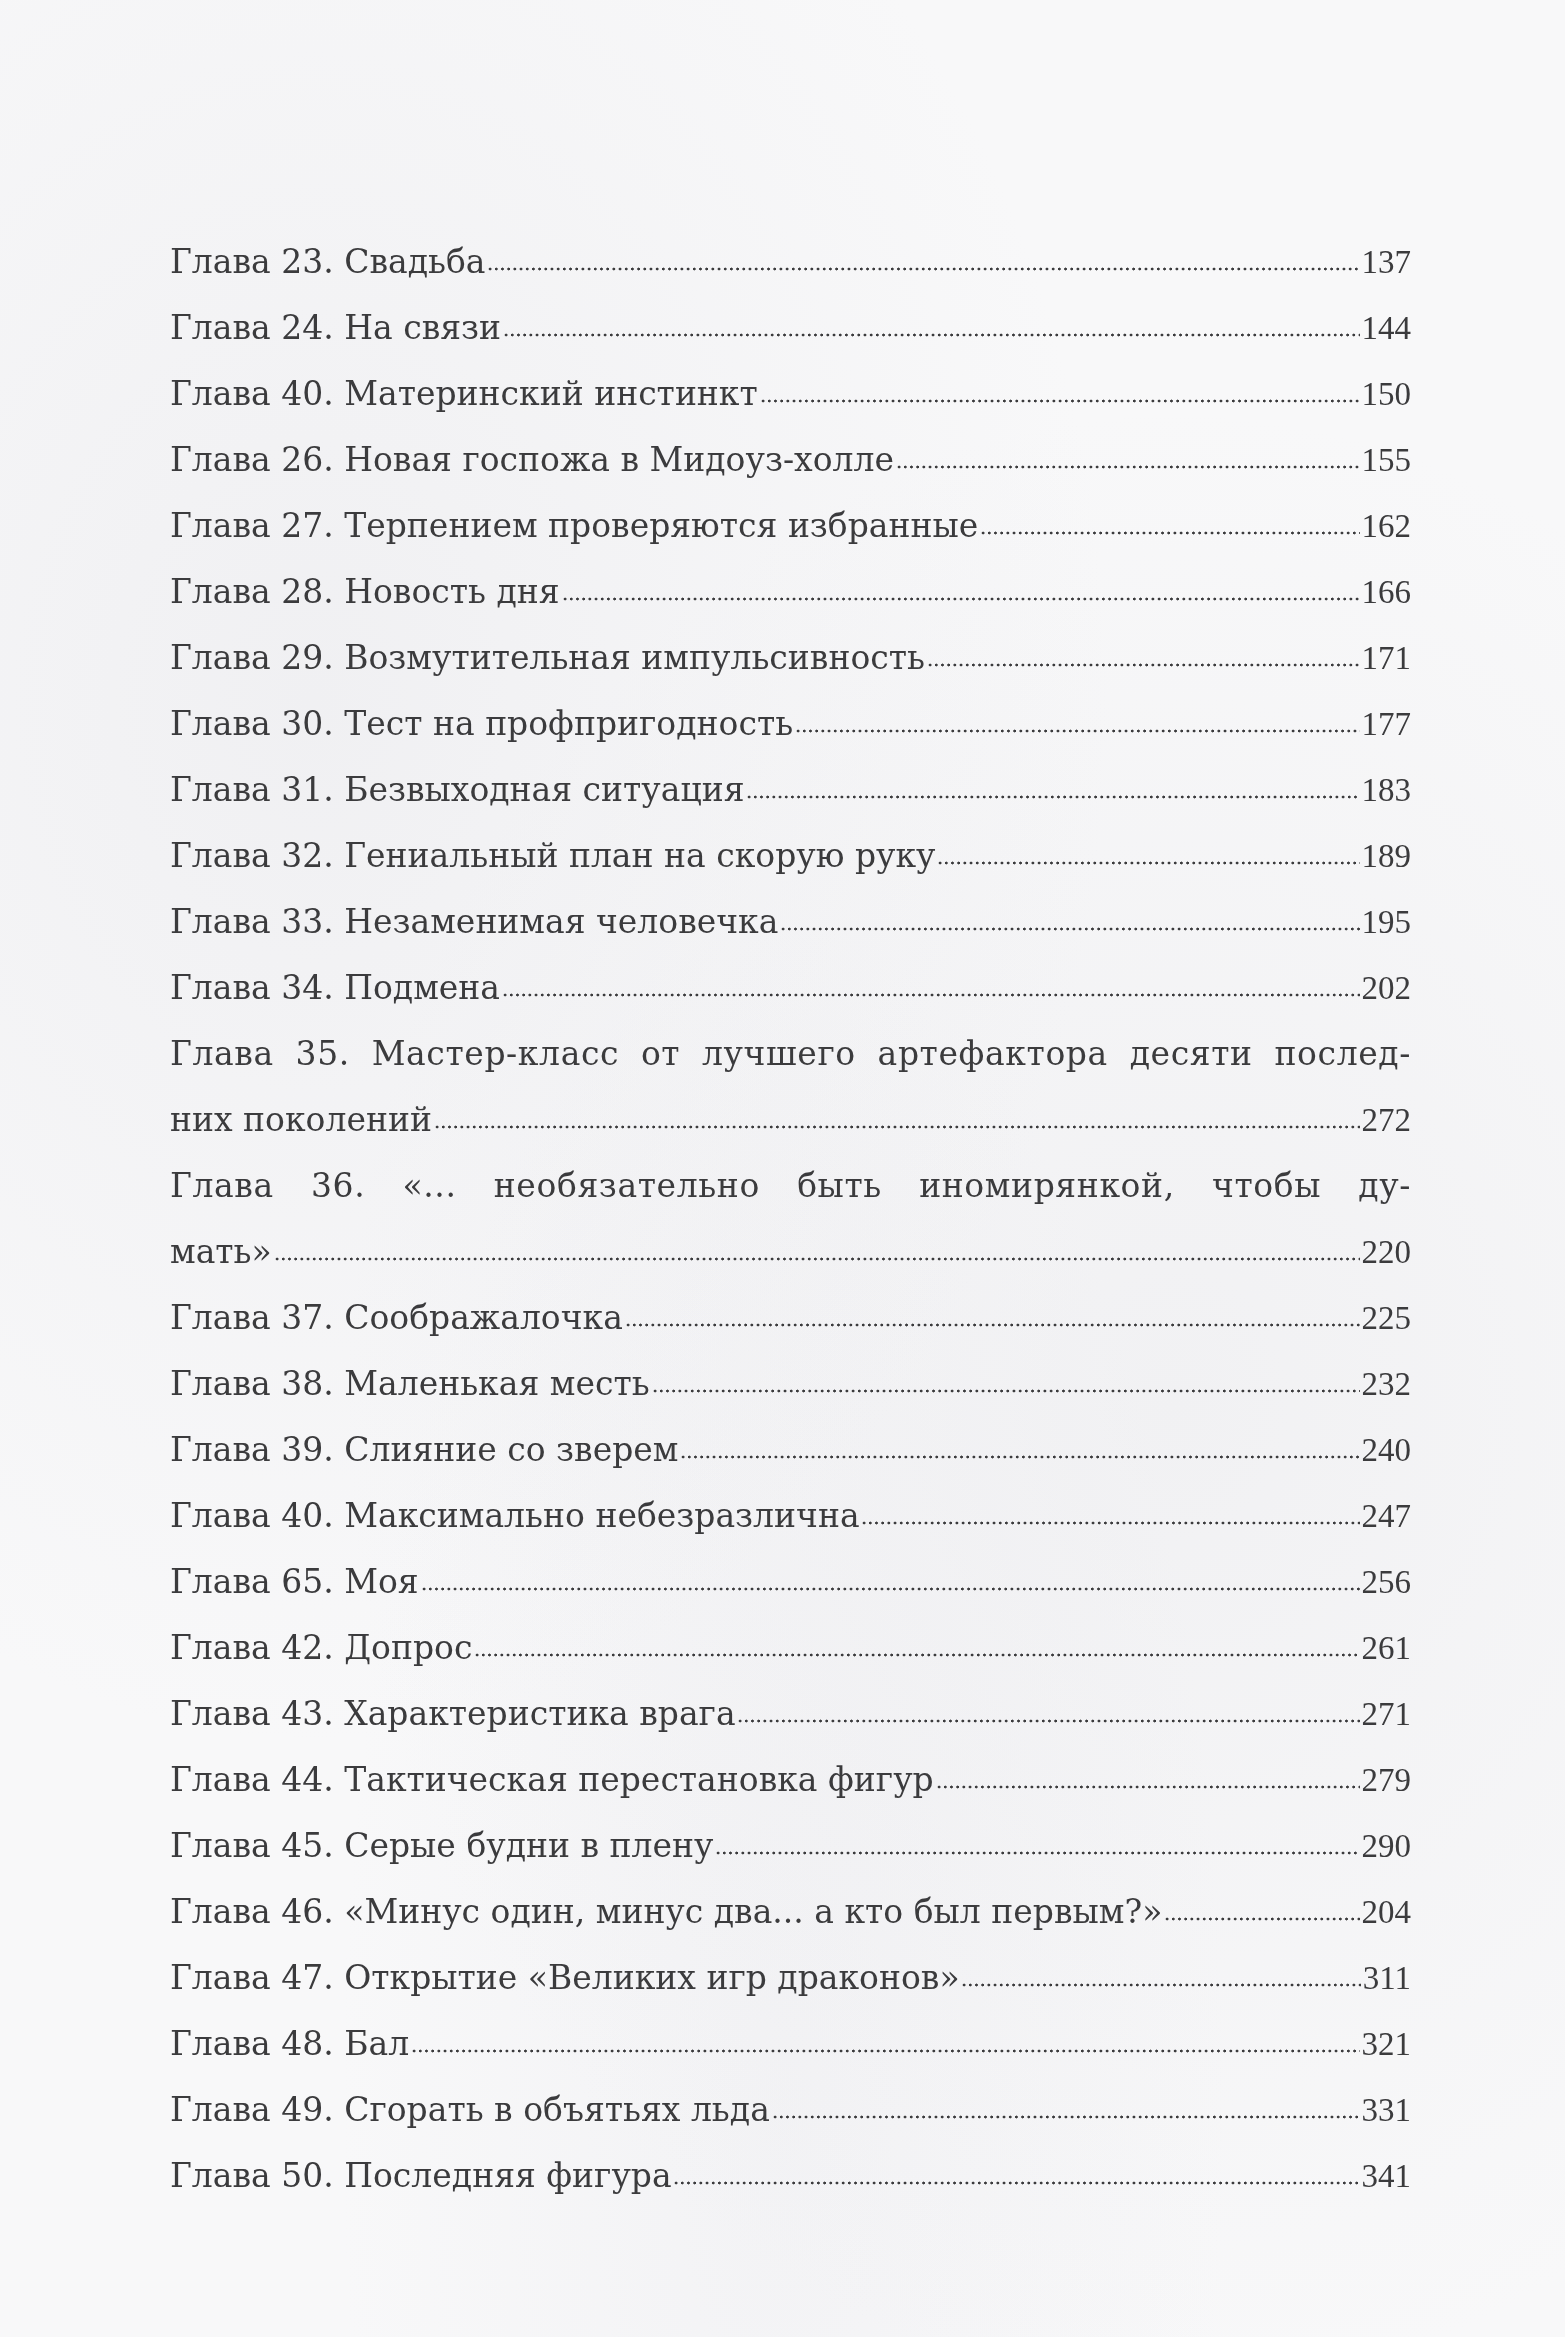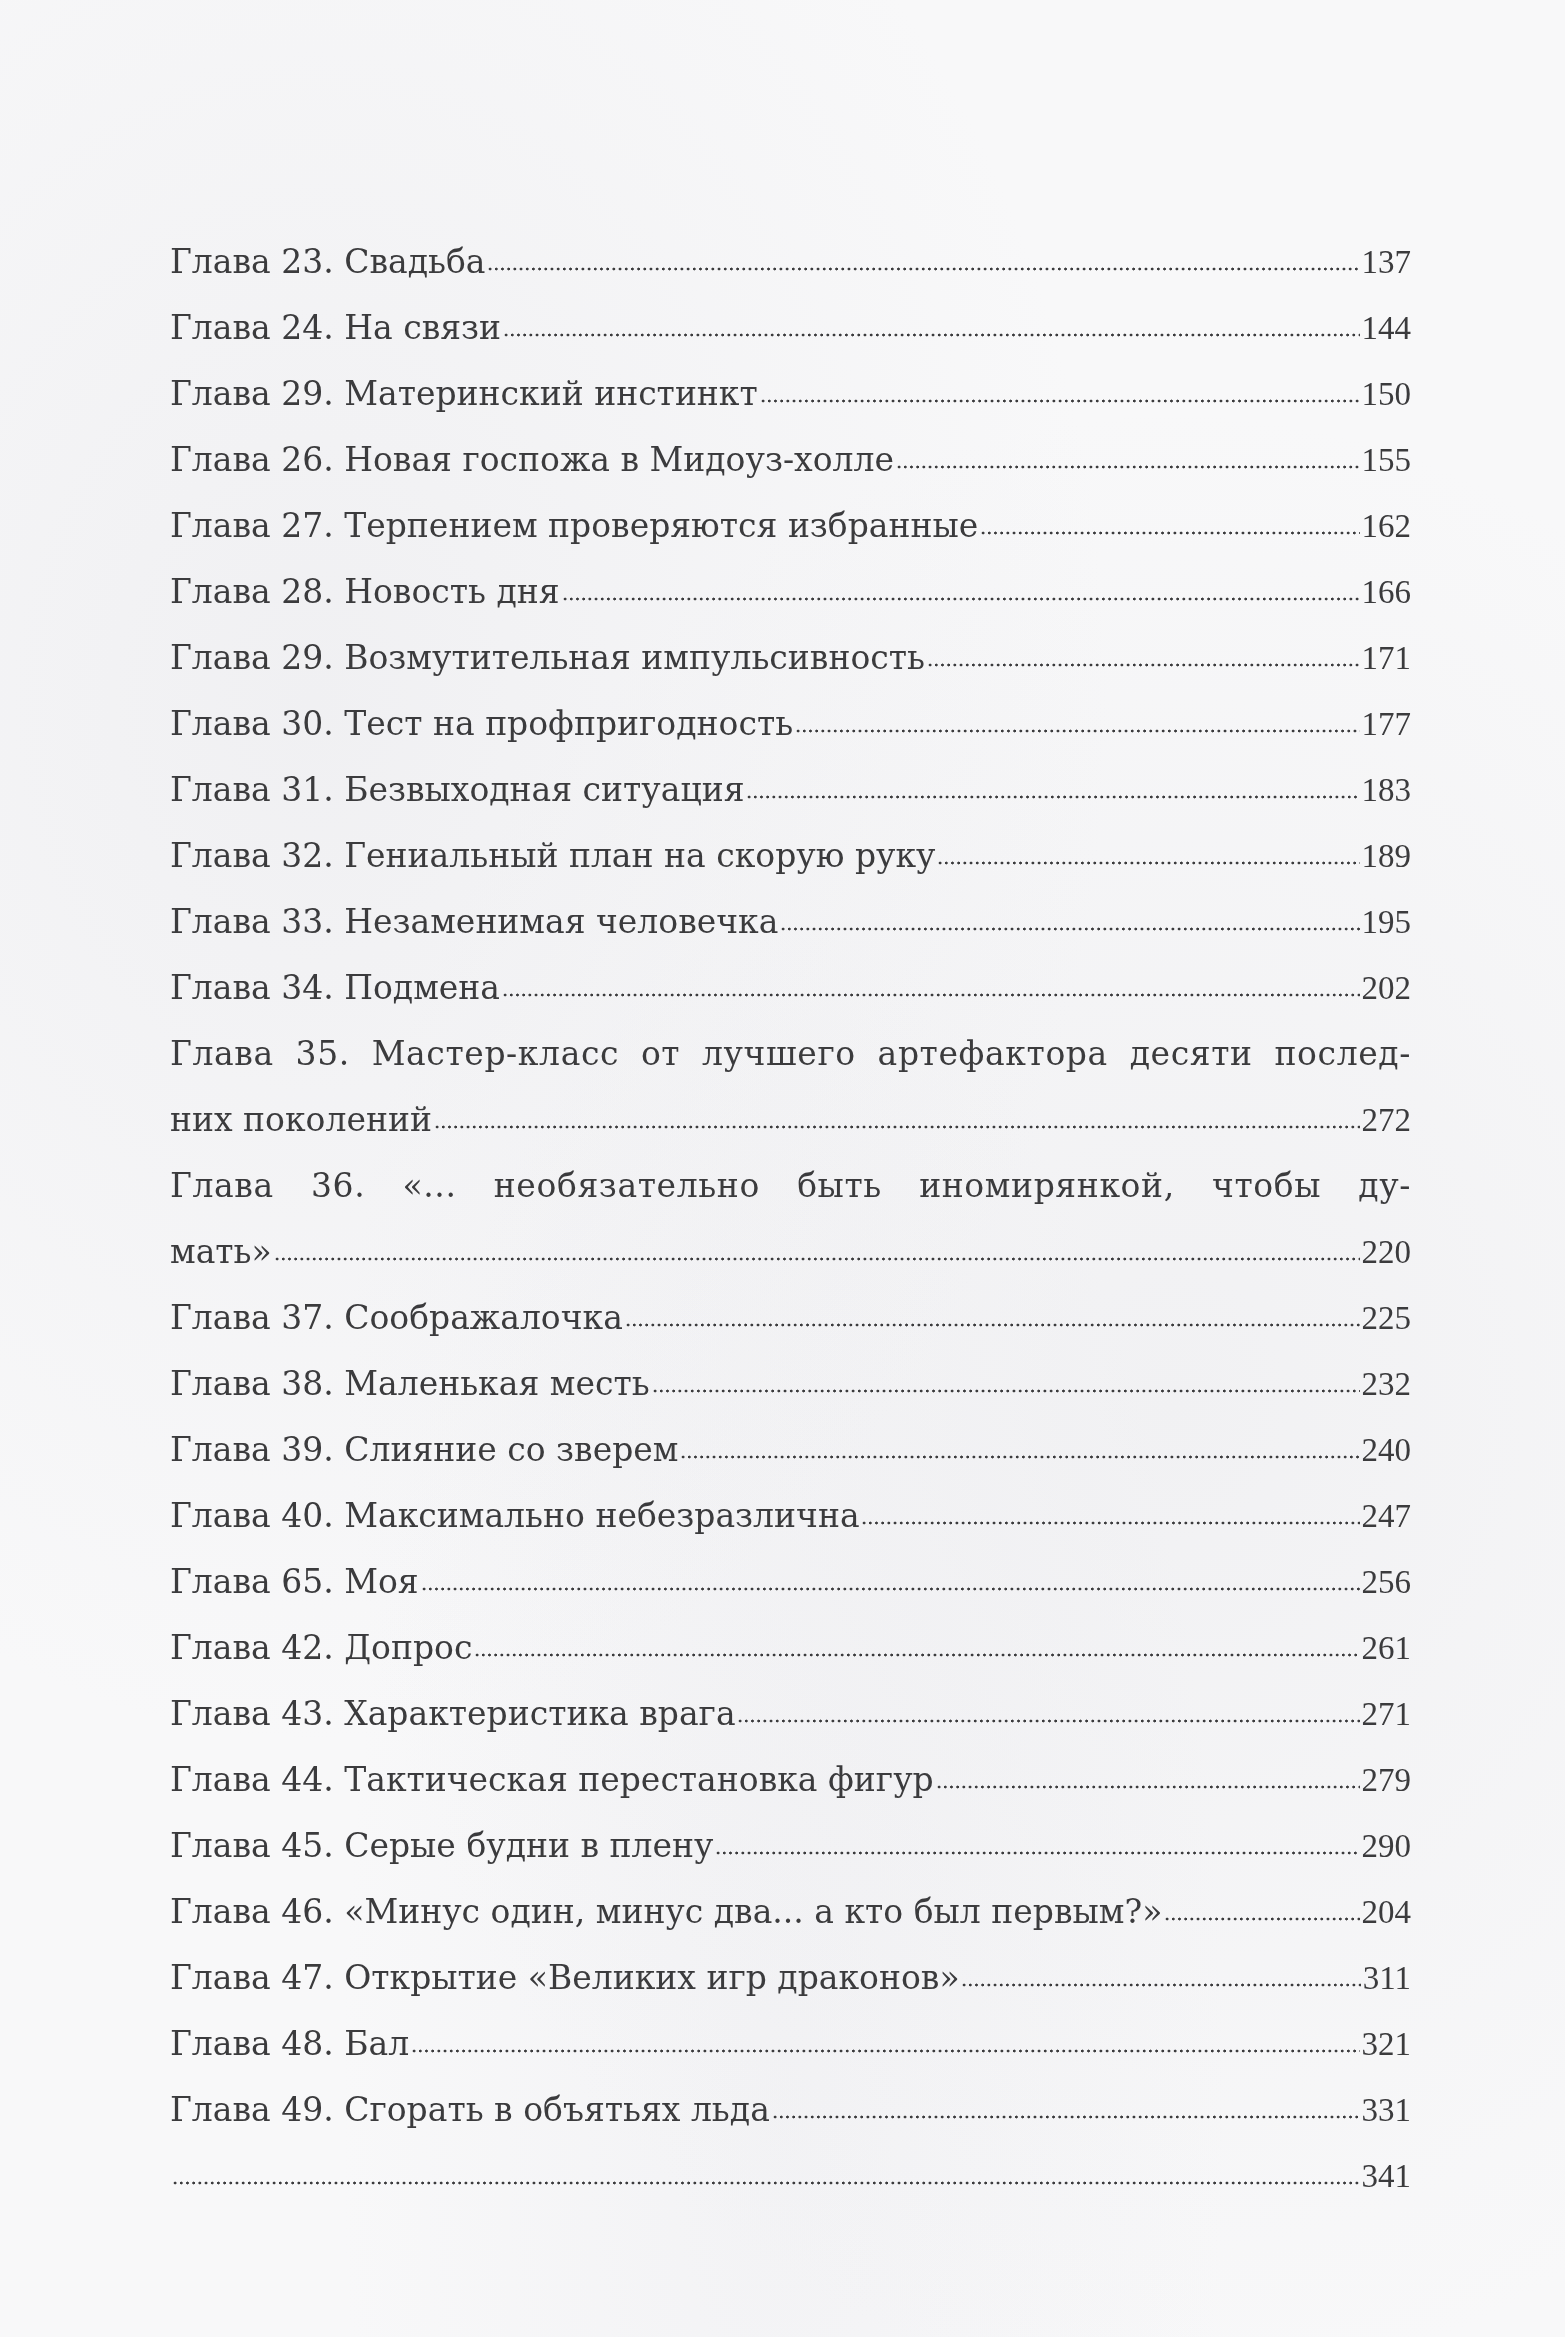--- a/index.html
+++ b/index.html
@@ -87,21 +87,21 @@
     <span class="toc-page">137</span>
   </div>
 
   <div class="toc-line">
     <span class="toc-title">Глава 24. На связи</span>
     <span class="toc-dots"></span>
     <span class="toc-page">144</span>
   </div>
 
   <div class="toc-line">
-    <span class="toc-title">Глава 29. Материнский инстинкт</span>
+    <span class="toc-title">Глава 40. Материнский инстинкт</span>
     <span class="toc-dots"></span>
     <span class="toc-page">150</span>
   </div>
 
   <div class="toc-line">
     <span class="toc-title">Глава 26. Новая госпожа в Мидоуз-холле</span>
     <span class="toc-dots"></span>
     <span class="toc-page">155</span>
   </div>
 
@@ -243,18 +243,19 @@
     <span class="toc-page">321</span>
   </div>
 
   <div class="toc-line">
     <span class="toc-title">Глава 49. Сгорать в объятьях льда</span>
     <span class="toc-dots"></span>
     <span class="toc-page">331</span>
   </div>
 
   <div class="toc-line">
+    <span class="toc-title">Глава 50. Последняя фигура</span>
     <span class="toc-dots"></span>
     <span class="toc-page">341</span>
   </div>
 
 </div>
 
 
 </body></html>

